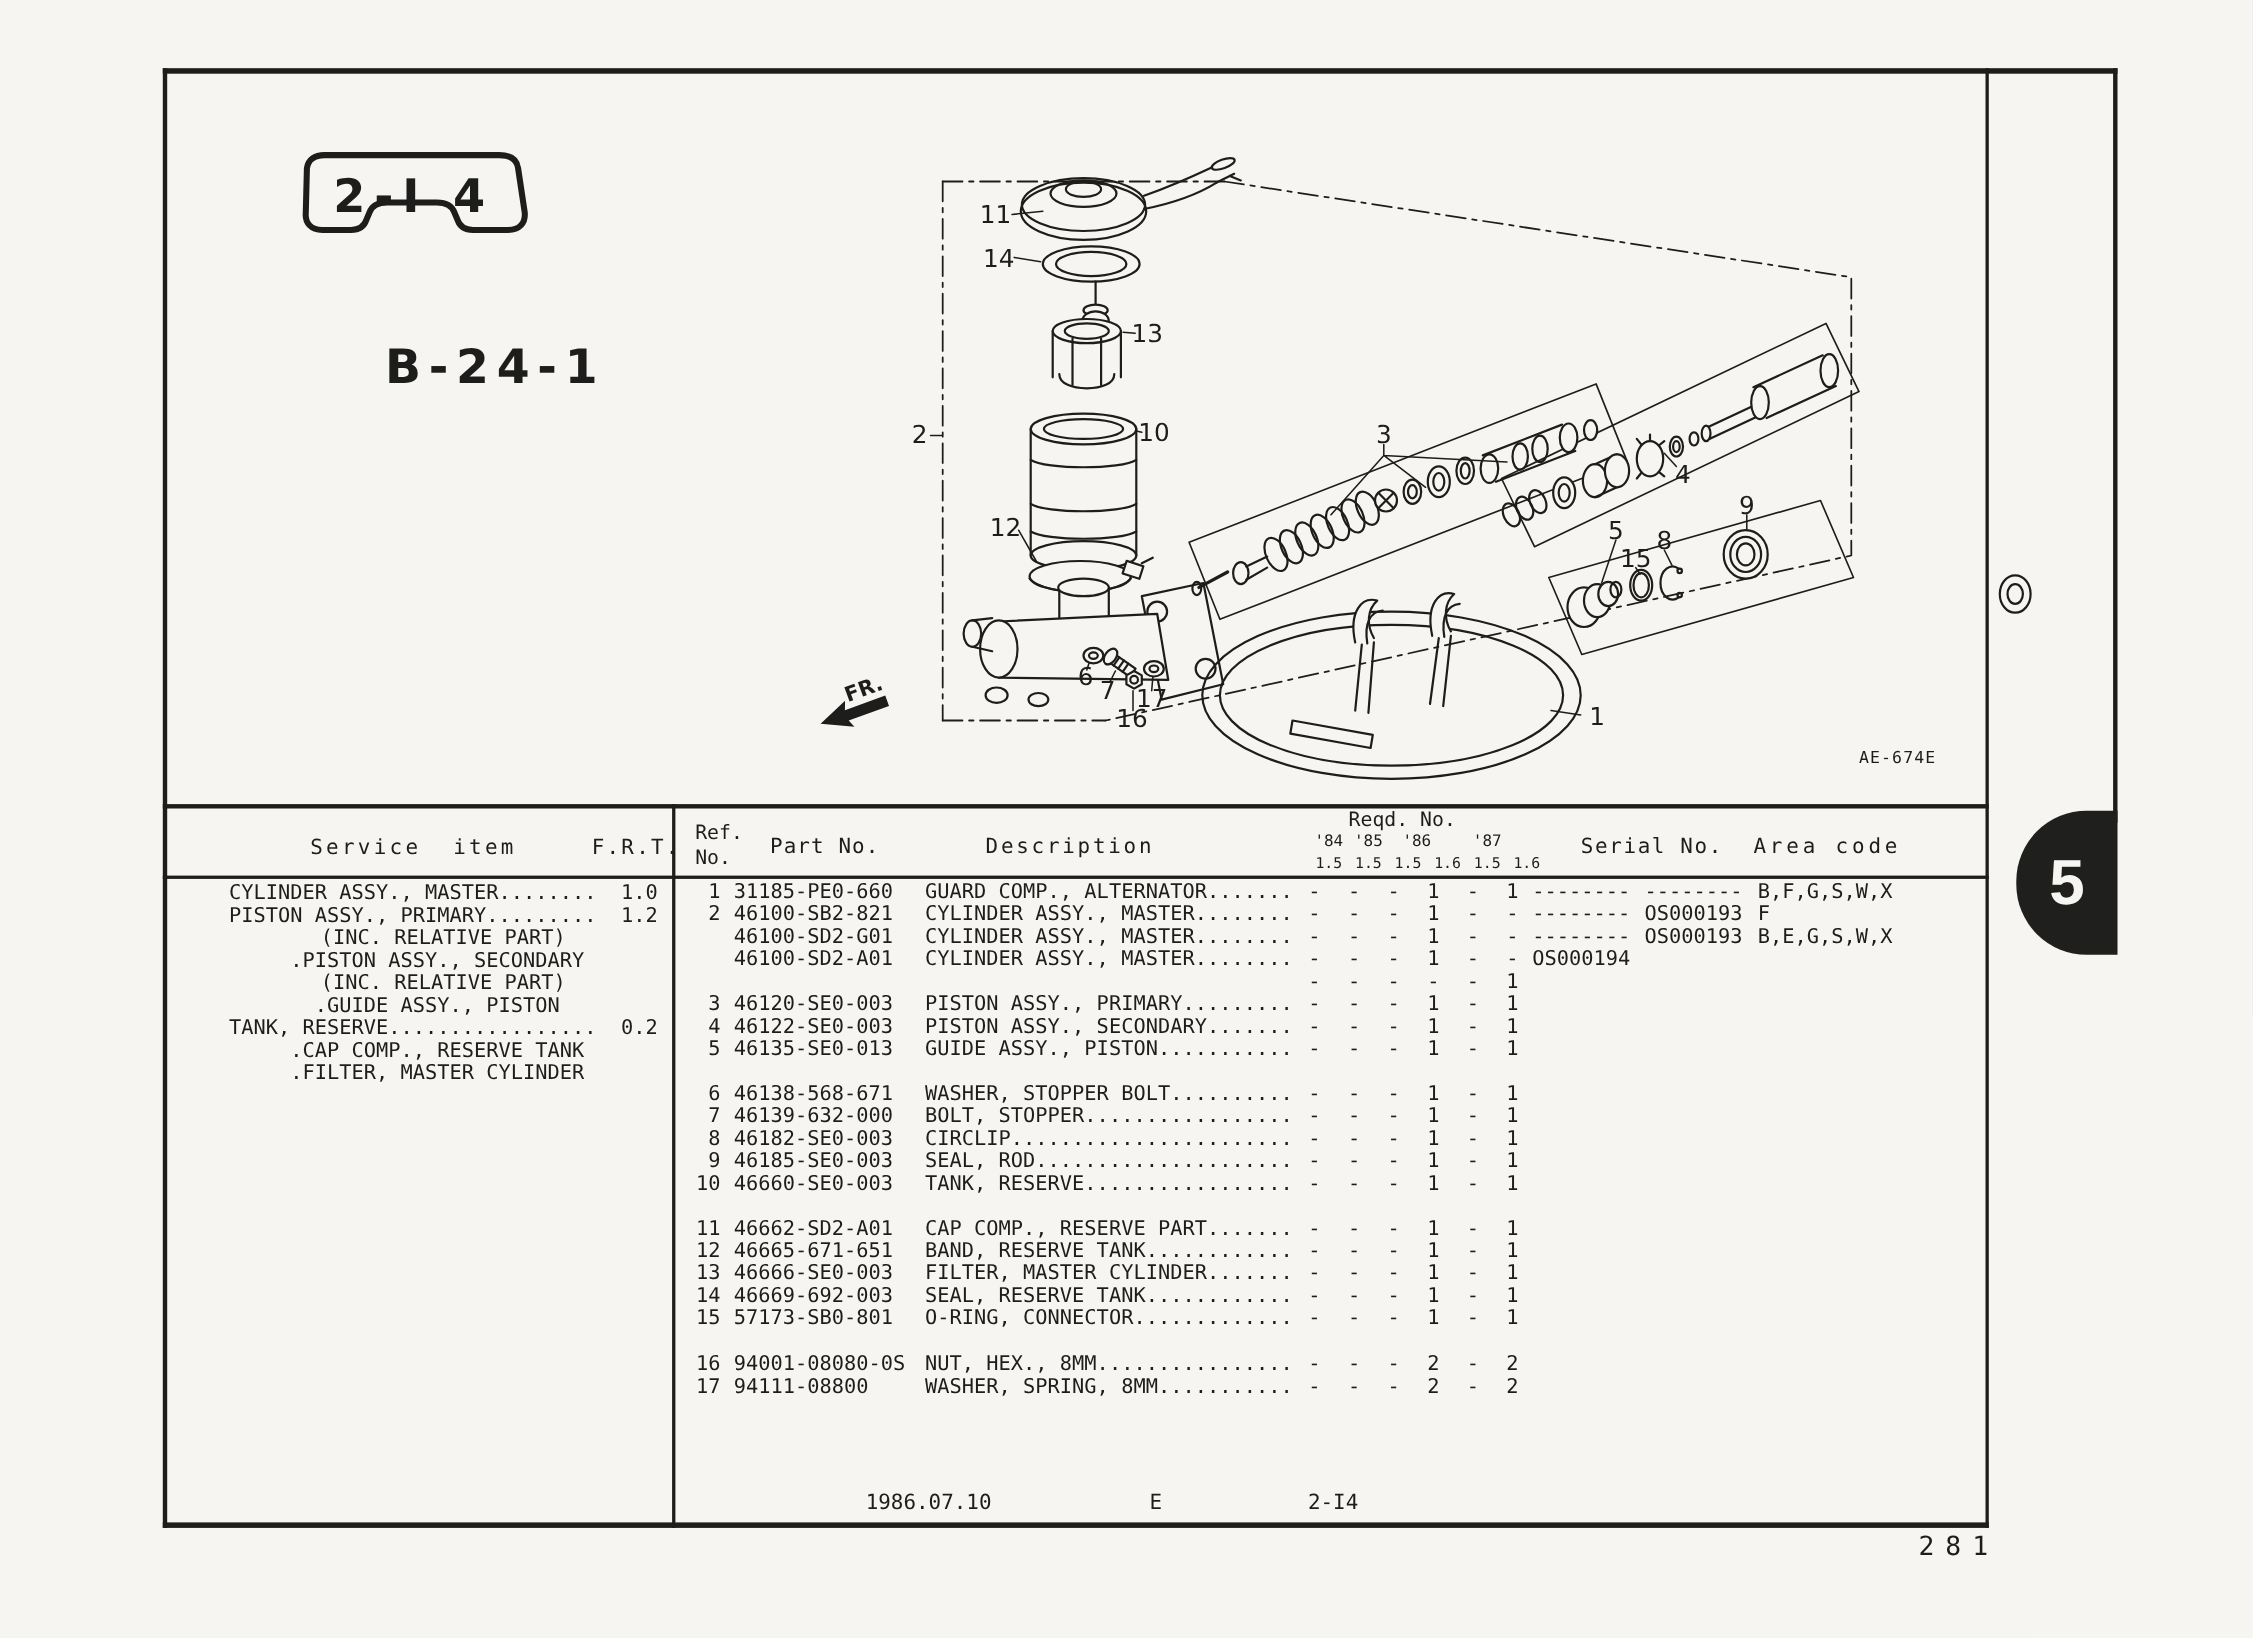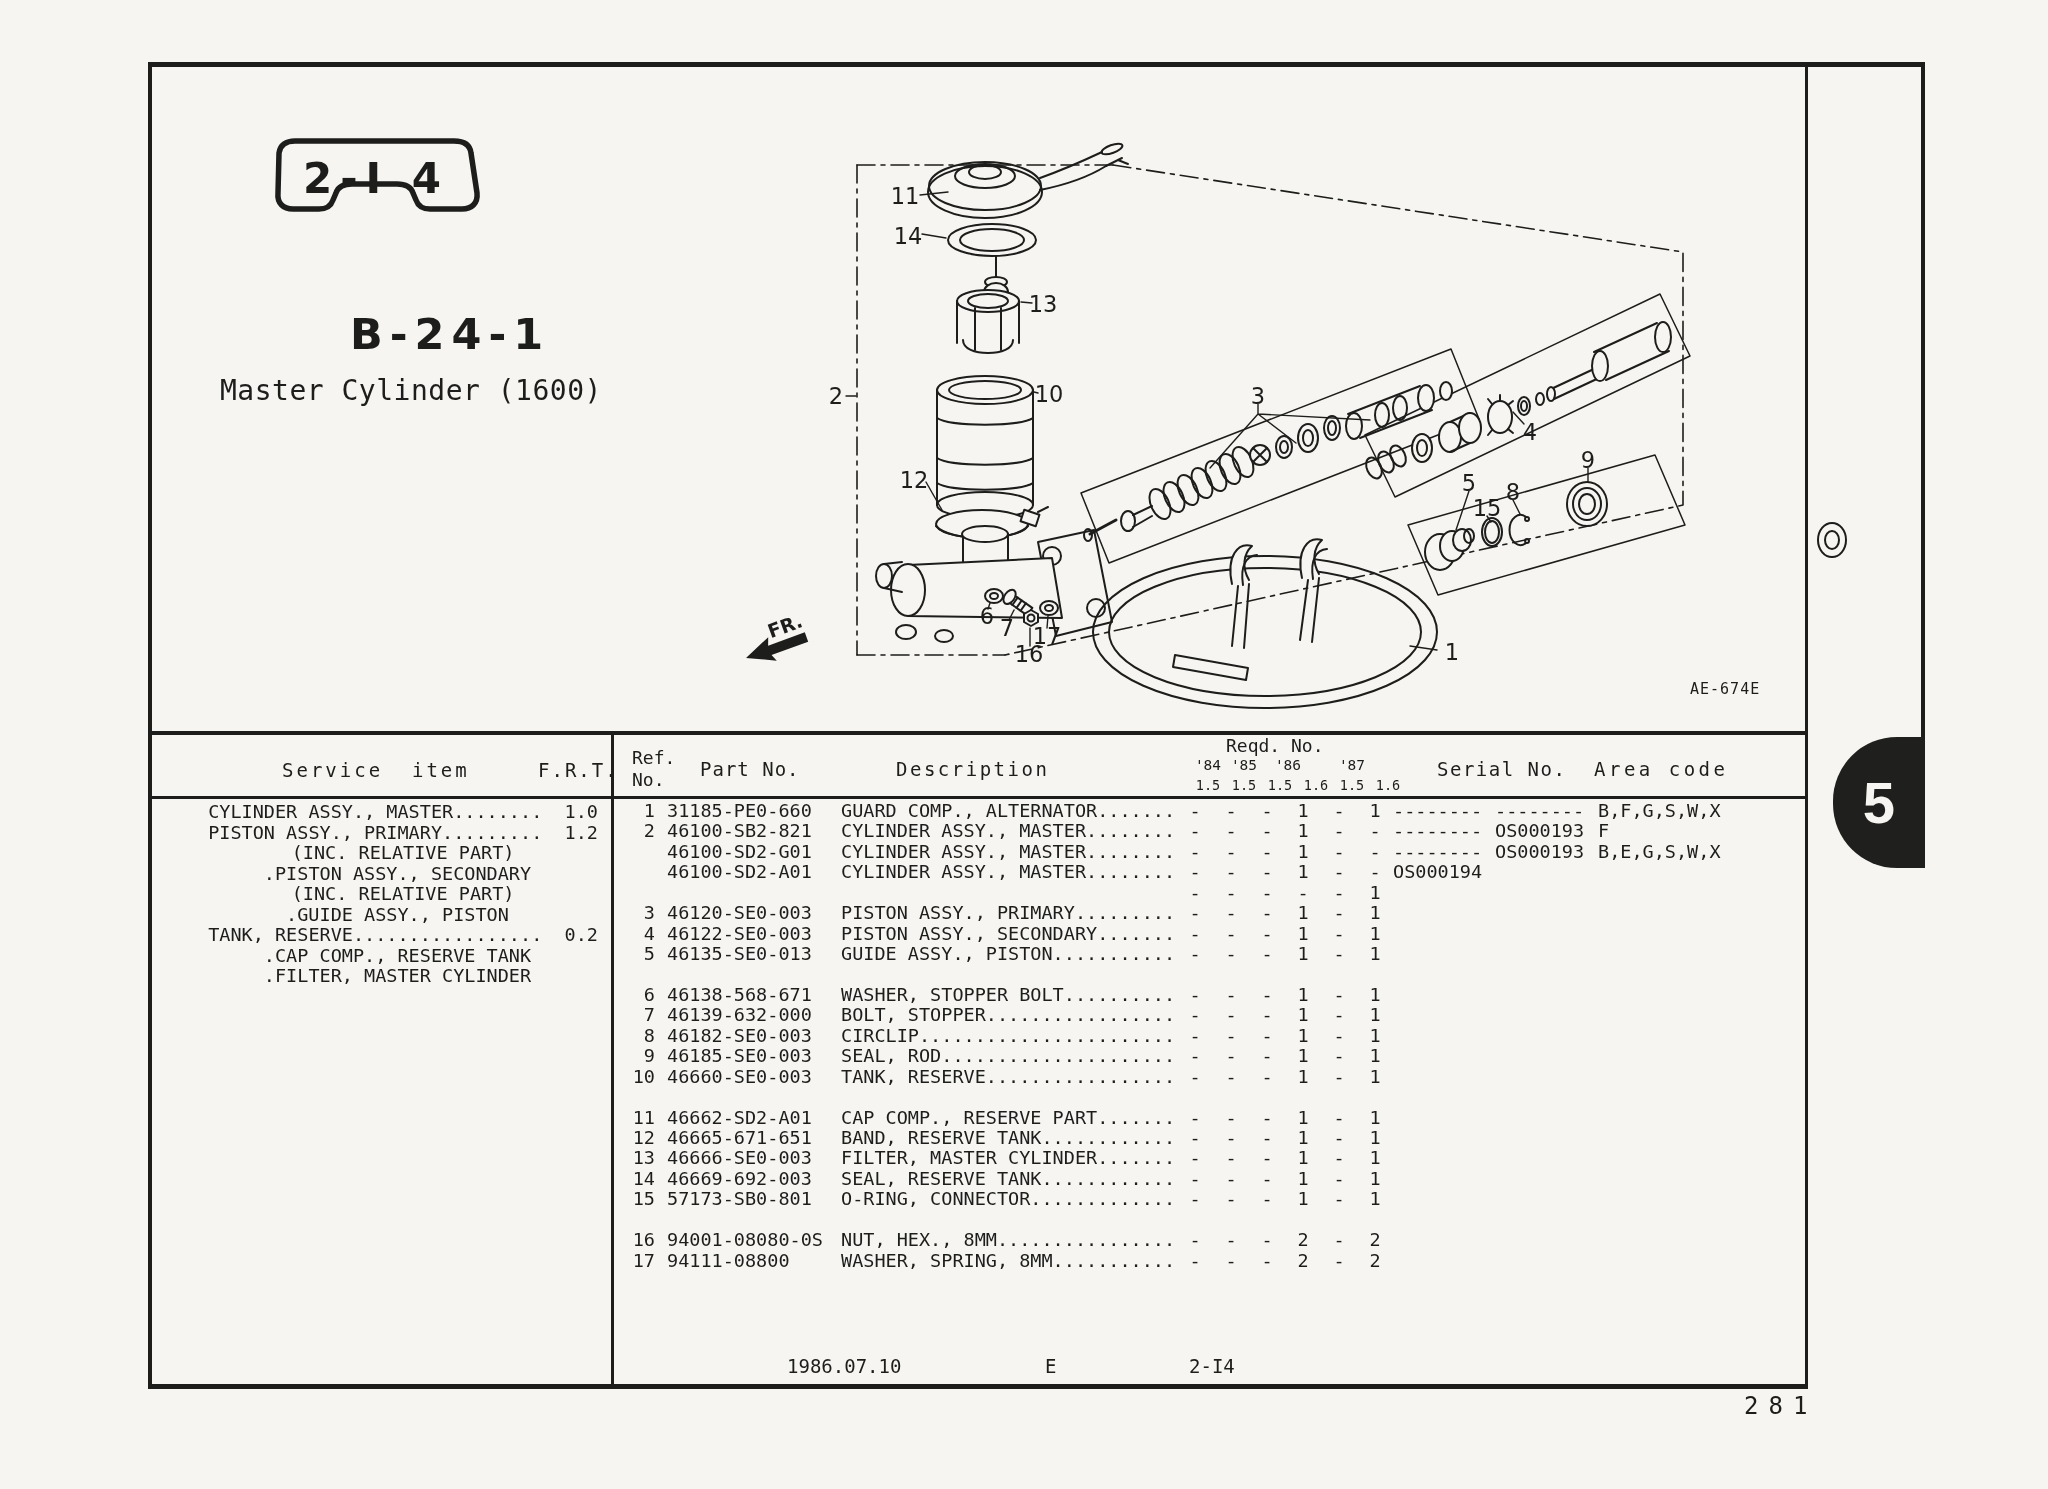--- a/index.html
+++ b/index.html
@@ -42,21 +42,20 @@
   <div class="ln" style="left:148px;top:62px;width:1777px;height:5px"></div>
   <div class="ln" style="left:148px;top:62px;width:4px;height:1327px"></div>
   <div class="ln" style="left:1921px;top:62px;width:4px;height:686px"></div>
   <div class="ln" style="left:1805px;top:62px;width:3px;height:1327px"></div>
   <div class="ln" style="left:148px;top:731px;width:1660px;height:4px"></div>
   <div class="ln" style="left:148px;top:796px;width:1660px;height:3px"></div>
   <div class="ln" style="left:611px;top:731px;width:3px;height:658px"></div>
   <div class="ln" style="left:148px;top:1384px;width:1660px;height:5px"></div>
 
   <div class="abs title" style="left:314px;top:309px;margin-left:36px;">B-24-1</div>
-  <div class="abs subtitle" style="left:220px;top:374px;">Master Cylinder (1600)</div>
 
   <div class="abs hdr" style="left:246px;top:759px;letter-spacing:3px;margin-left:36px;">Service  item</div>
   <div class="abs hdr" style="left:538px;top:759px;letter-spacing:2px;">F.R.T.</div>
 
   <div class="abs hdr-s" style="left:632px;top:747px;">Ref.</div>
   <div class="abs hdr-s" style="left:632px;top:769px;">No.</div>
   <div class="abs hdr" style="left:700px;top:758px;letter-spacing:1px;">Part No.</div>
   <div class="abs hdr" style="left:896px;top:758px;letter-spacing:2.5px;">Description</div>
   <div class="abs hdr-s" style="left:1226px;top:735px;">Reqd. No.</div>
   <div id="years">

